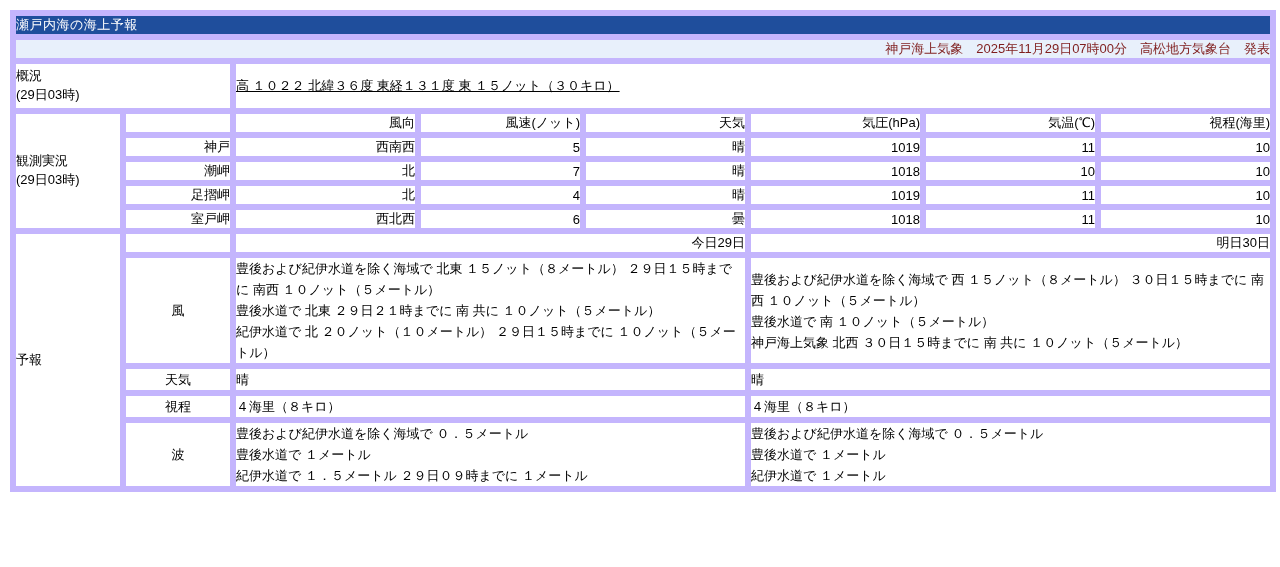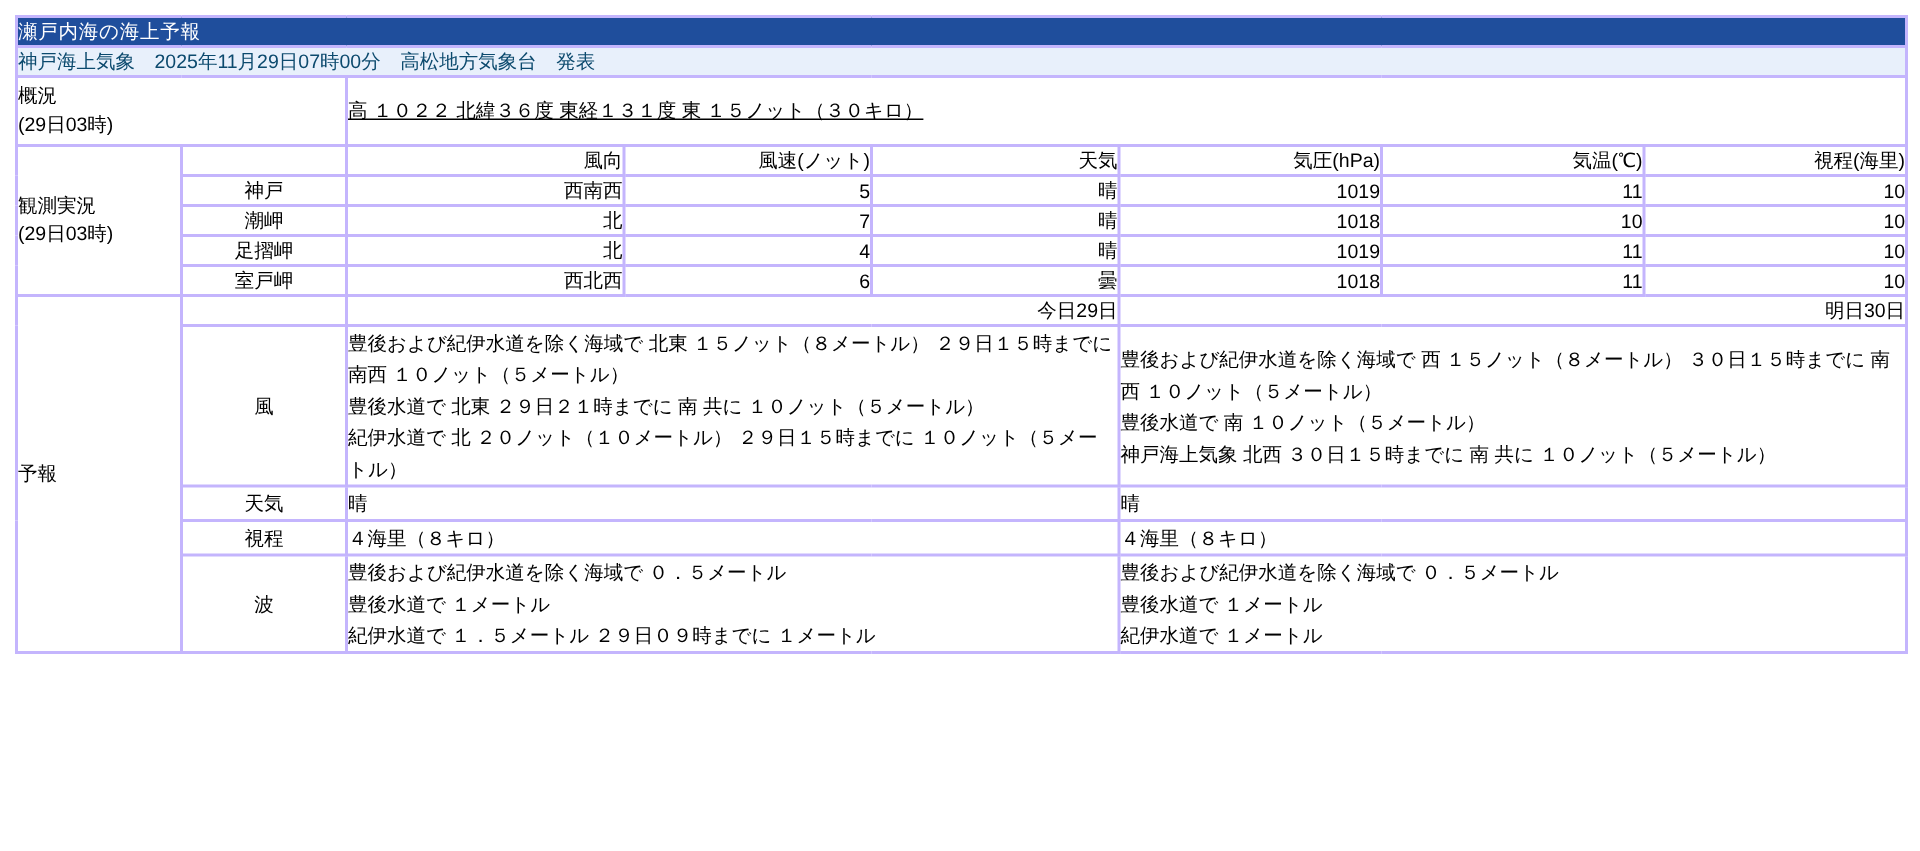--- a/index.html
+++ b/index.html
@@ -19,40 +19,40 @@
     height: 567px;
     box-sizing: border-box;
     padding: 10px 10px 0 10px;
   }
   table.main {
     border-collapse: collapse;
     width: 1260px;
     table-layout: fixed;
   }
   table.main td, table.main th {
-    border: 2px solid #c4b5fd;
+    border: 6px solid #c4b5fd;
     padding: 0;
     vertical-align: middle;
     font-weight: normal;
     font-size: 13px;
   }
   .title-bar {
     background: #1f4e9c;
     color: #ffffff;
     font-size: 14px;
     font-weight: bold;
     padding: 7px 10px;
     text-align: left;
     letter-spacing: 0.5px;
   }
   .subtitle-bar {
     background: #e8f0fb;
-    color: #0c4a6e;
+    color: #7f1d1d;
     font-size: 13.5px;
-    text-align: left;
+    text-align: right;
     padding: 8px 6px;
   }
   .rowlabel {
     text-align: left;
     font-size: 13px;
     padding: 6px 4px;
     line-height: 1.45;
   }
   .cellpad {
     padding: 7px 10px;
@@ -66,21 +66,21 @@
     text-align: right;
     font-size: 13px;
     padding: 7px 4px;
   }
   .obs-cell {
     text-align: right;
     font-size: 13px;
     padding: 6px 4px;
   }
   .obs-name {
-    text-align: center;
+    text-align: right;
     font-size: 13px;
     padding: 6px 4px;
   }
   .fc-label {
     text-align: center;
     font-size: 13px;
     padding: 6px 4px;
   }
   .fc-text {
     text-align: left;

